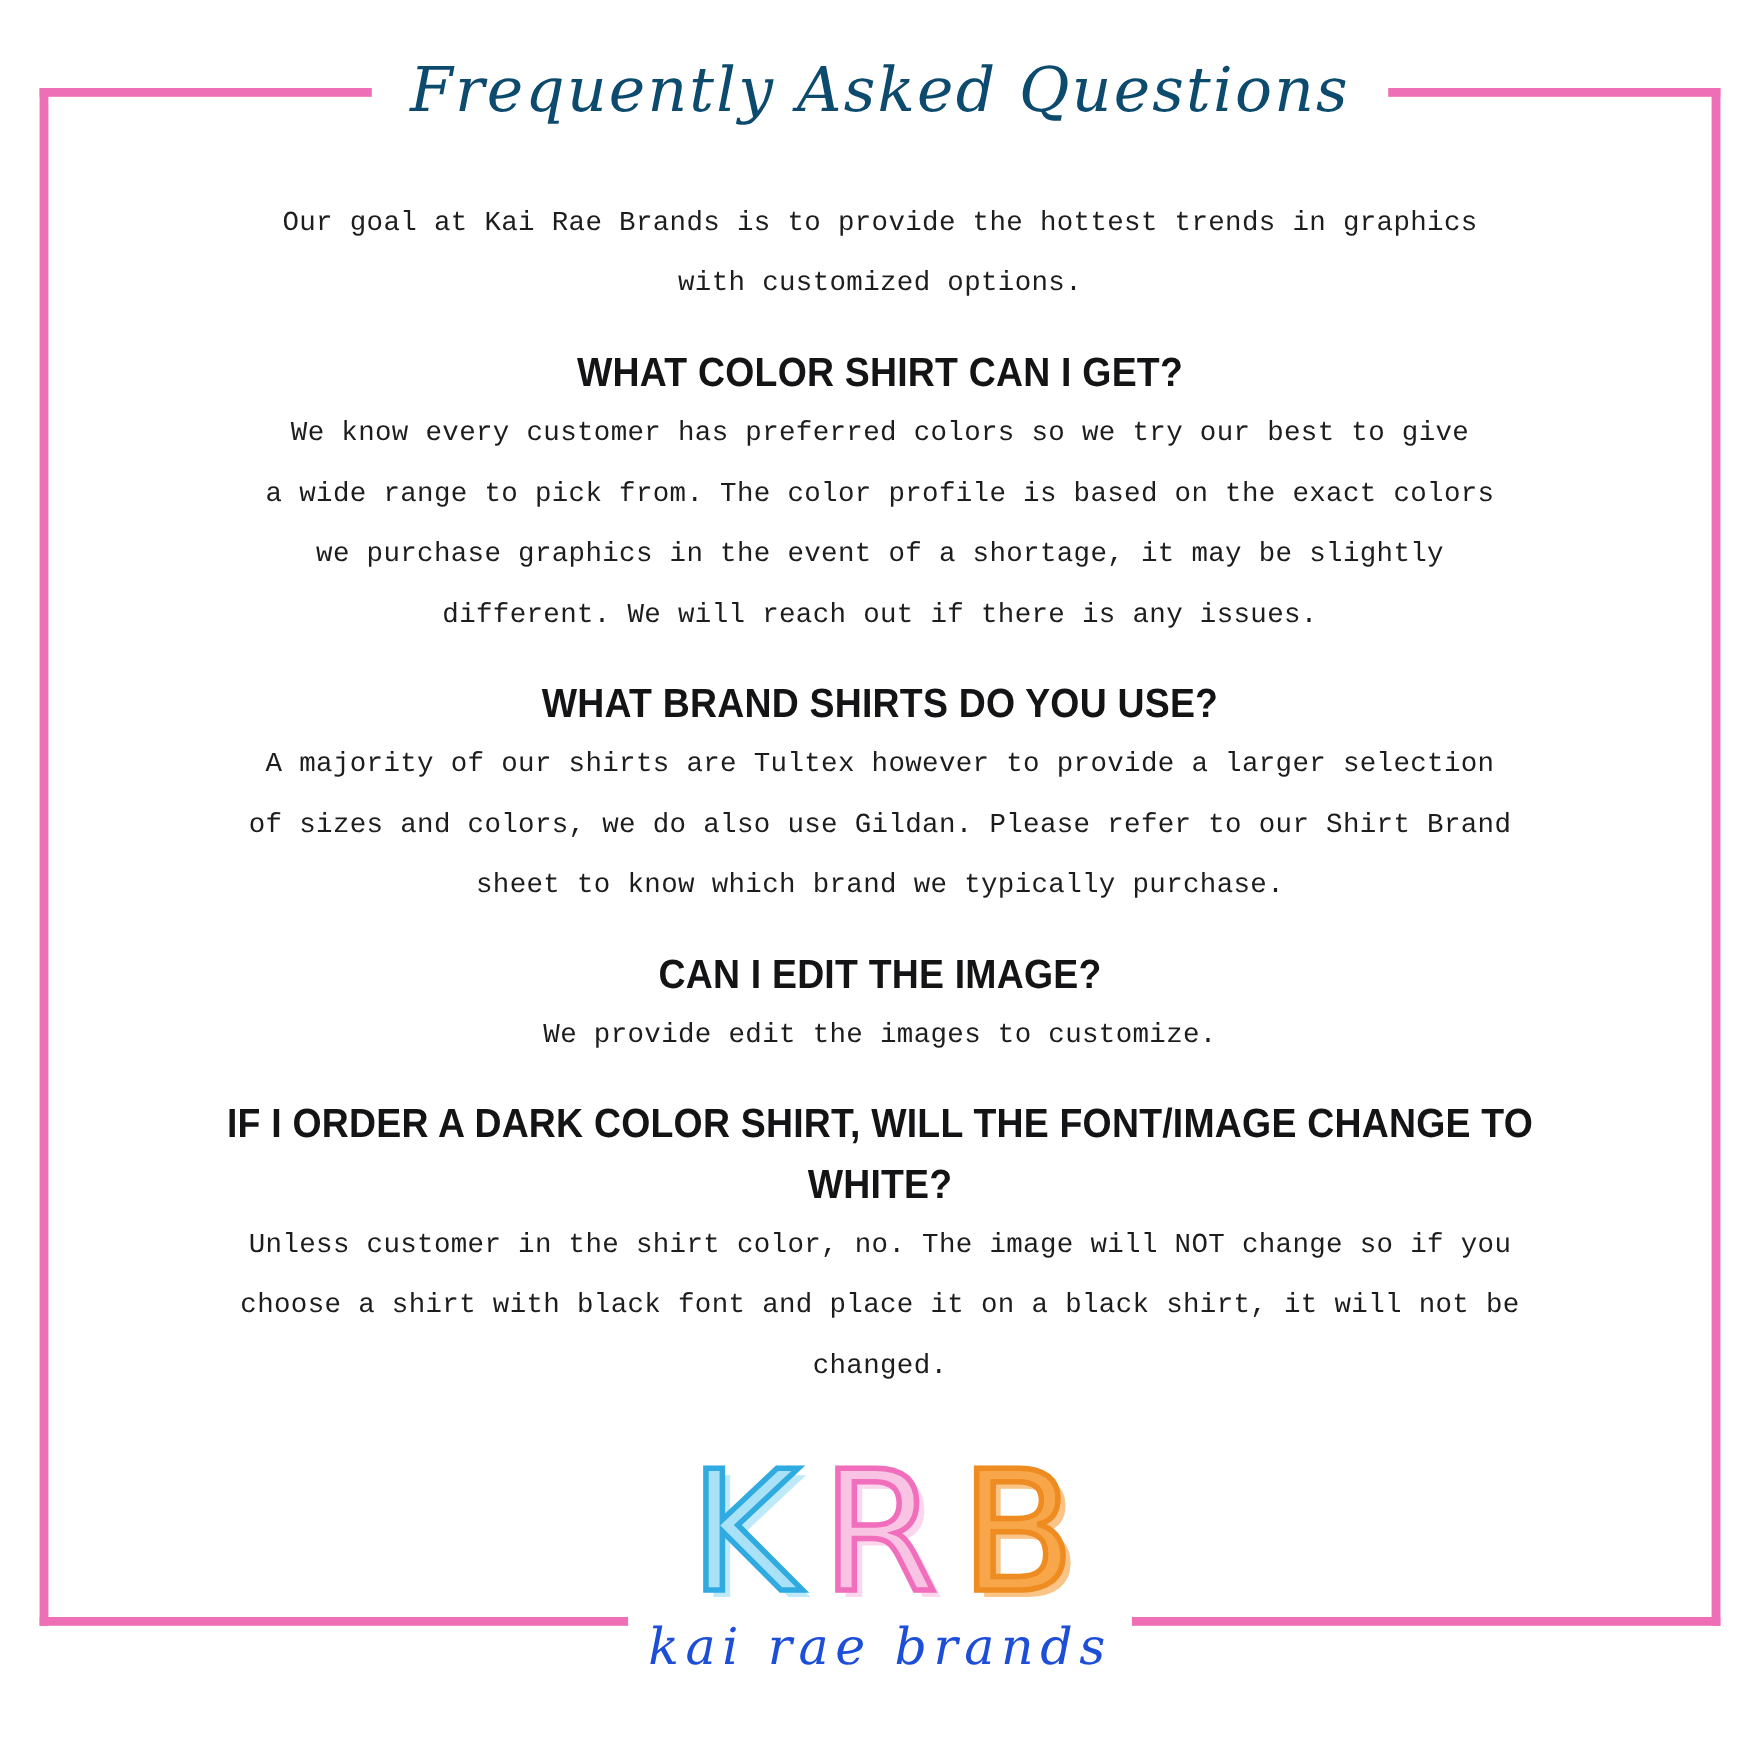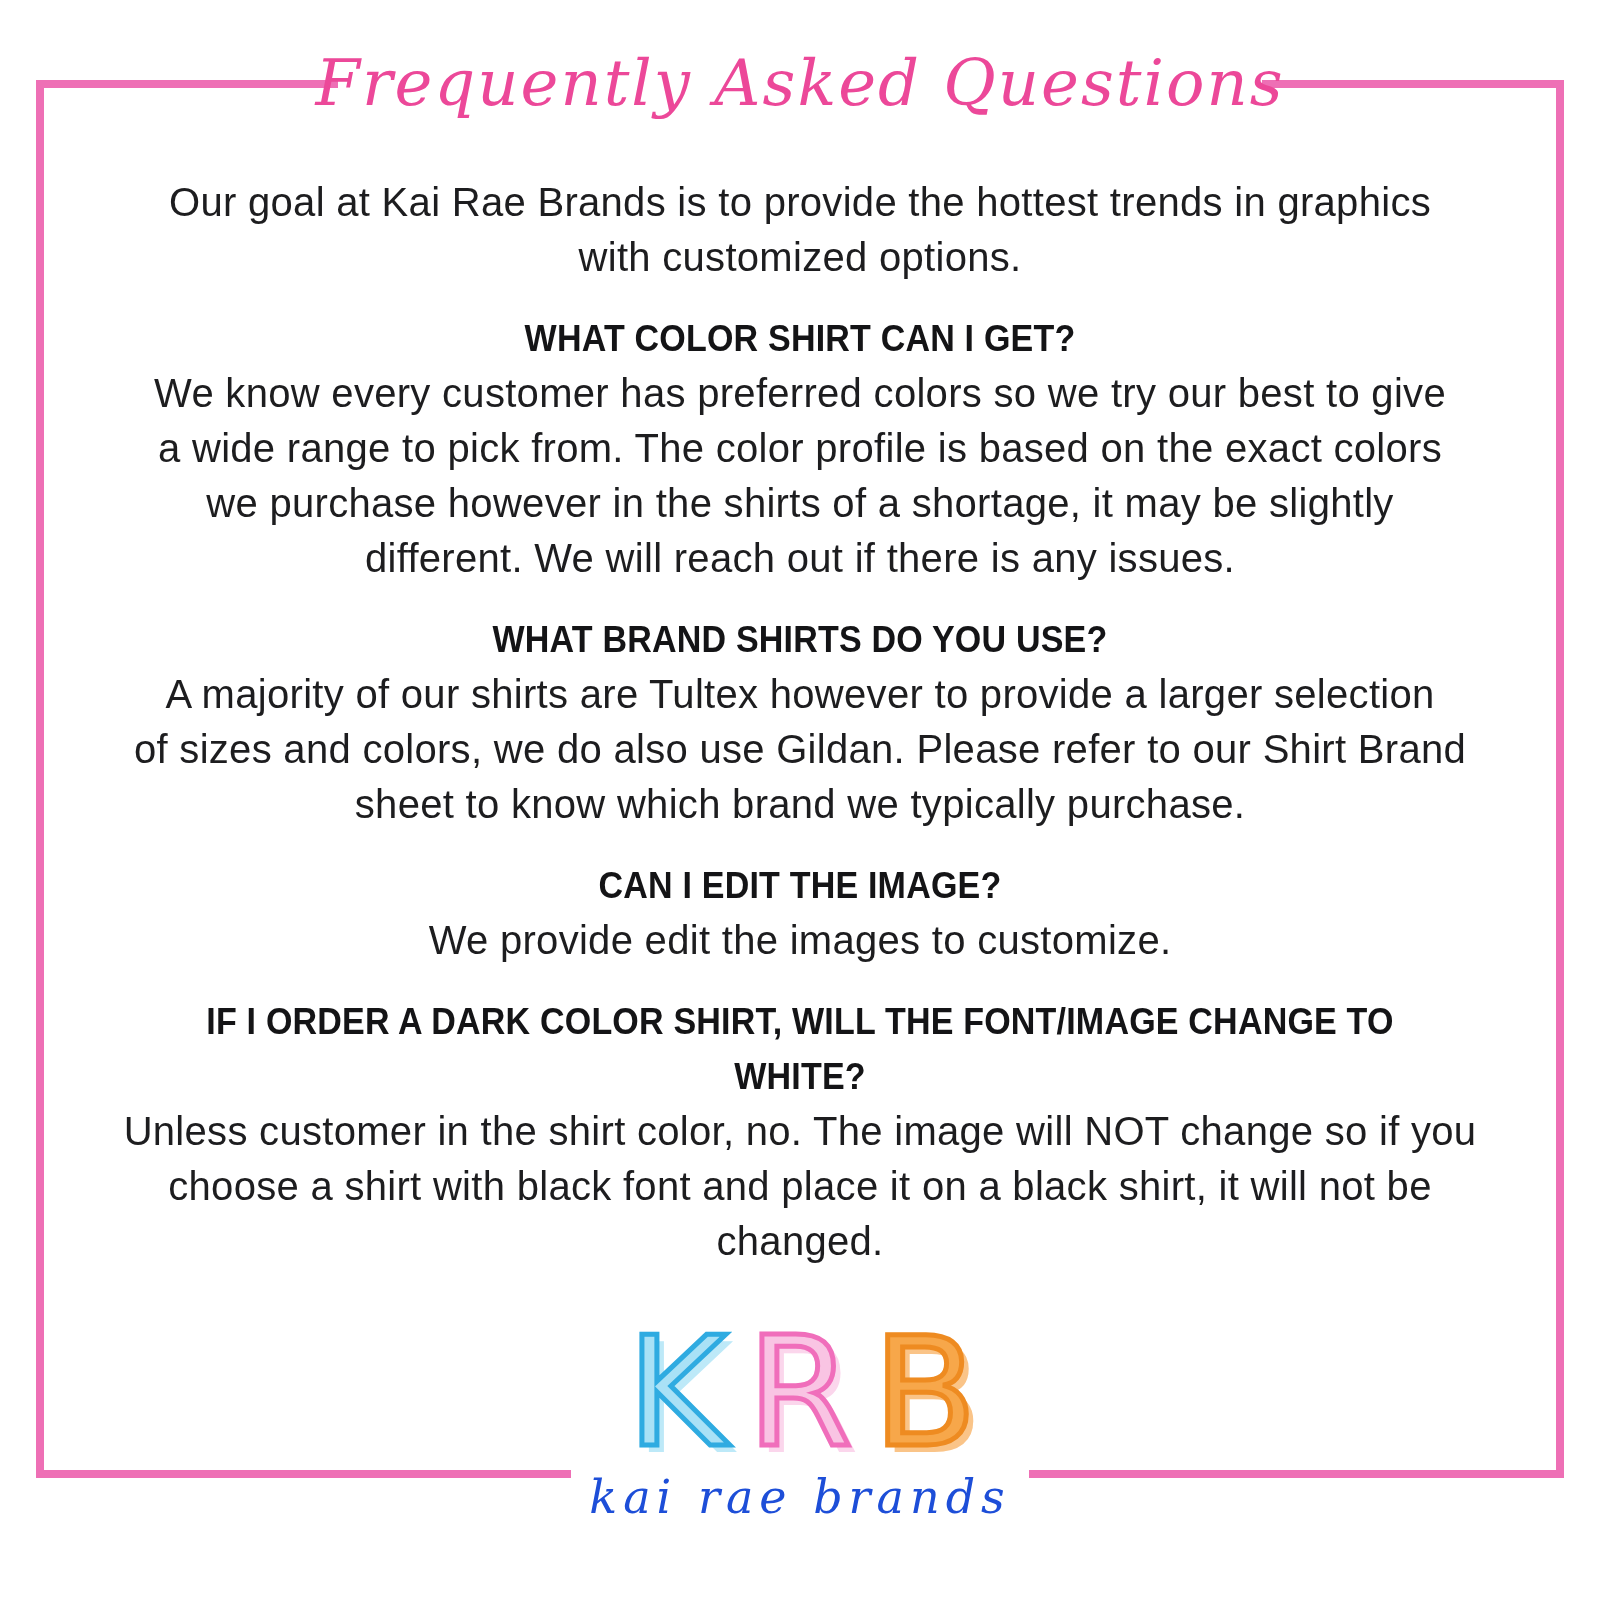--- a/index.html
+++ b/index.html
@@ -18,38 +18,39 @@
   .frame-top-r  {left:1262px;top:80px;   width:302px; height:8px;}
   .frame-bot-l  {left:36px;  top:1470px; width:535px; height:8px;}
   .frame-bot-r  {left:1029px;top:1470px; width:535px; height:8px;}
 
   
   .title{
     position:absolute;top:28px;left:0;width:100%;
     text-align:center;
     font-family:"DejaVu Serif", serif;
     font-style:italic;
-    font-size:64px;
+    font-size:56px;
     line-height:110px;
-    color:#ec4899;
+    color:#0c4a6e;
     letter-spacing:2px;
     white-space:nowrap;
   }
 
   
   .content{
     position:absolute;top:175px;left:80px;right:80px;
     text-align:center;
     color:#1d1d1f;
   }
   .answer, .intro{
-    font-size:40px;
+    font-size:25px;
     line-height:55px;
     white-space:pre-line;
     letter-spacing:0.3px;
+    font-family:Liberation Mono, monospace;
   }
   .section{margin-top:26px;}
   .question{
     font-weight:bold;
     font-size:37px;
     line-height:55px;
     white-space:pre-line;
     letter-spacing:0.2px;
     color:#141416;
     transform:scaleX(0.92);
@@ -112,21 +113,21 @@
 
   <div class="content">
 
     <div class="intro">Our goal at Kai Rae Brands is to provide the hottest trends in graphics
 with customized options.</div>
 
     <div class="section">
       <div class="question">WHAT COLOR SHIRT CAN I GET?</div>
       <div class="answer">We know every customer has preferred colors so we try our best to give
 a wide range to pick from. The color profile is based on the exact colors
-we purchase however in the shirts of a shortage, it may be slightly
+we purchase graphics in the event of a shortage, it may be slightly
 different. We will reach out if there is any issues.</div>
     </div>
 
     <div class="section">
       <div class="question">WHAT BRAND SHIRTS DO YOU USE?</div>
       <div class="answer">A majority of our shirts are Tultex however to provide a larger selection
 of sizes and colors, we do also use Gildan. Please refer to our Shirt Brand
 sheet to know which brand we typically purchase.</div>
     </div>
 

